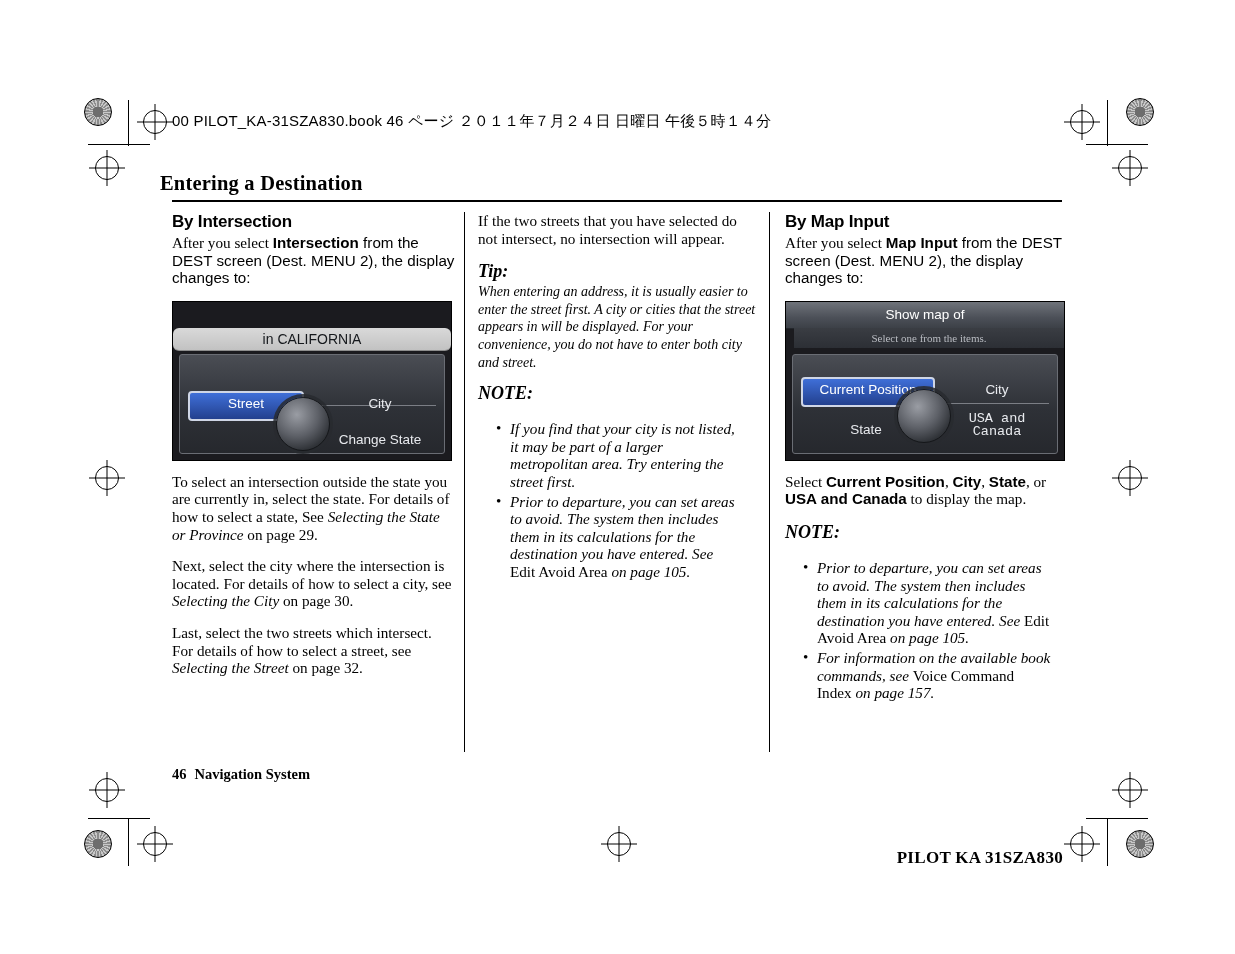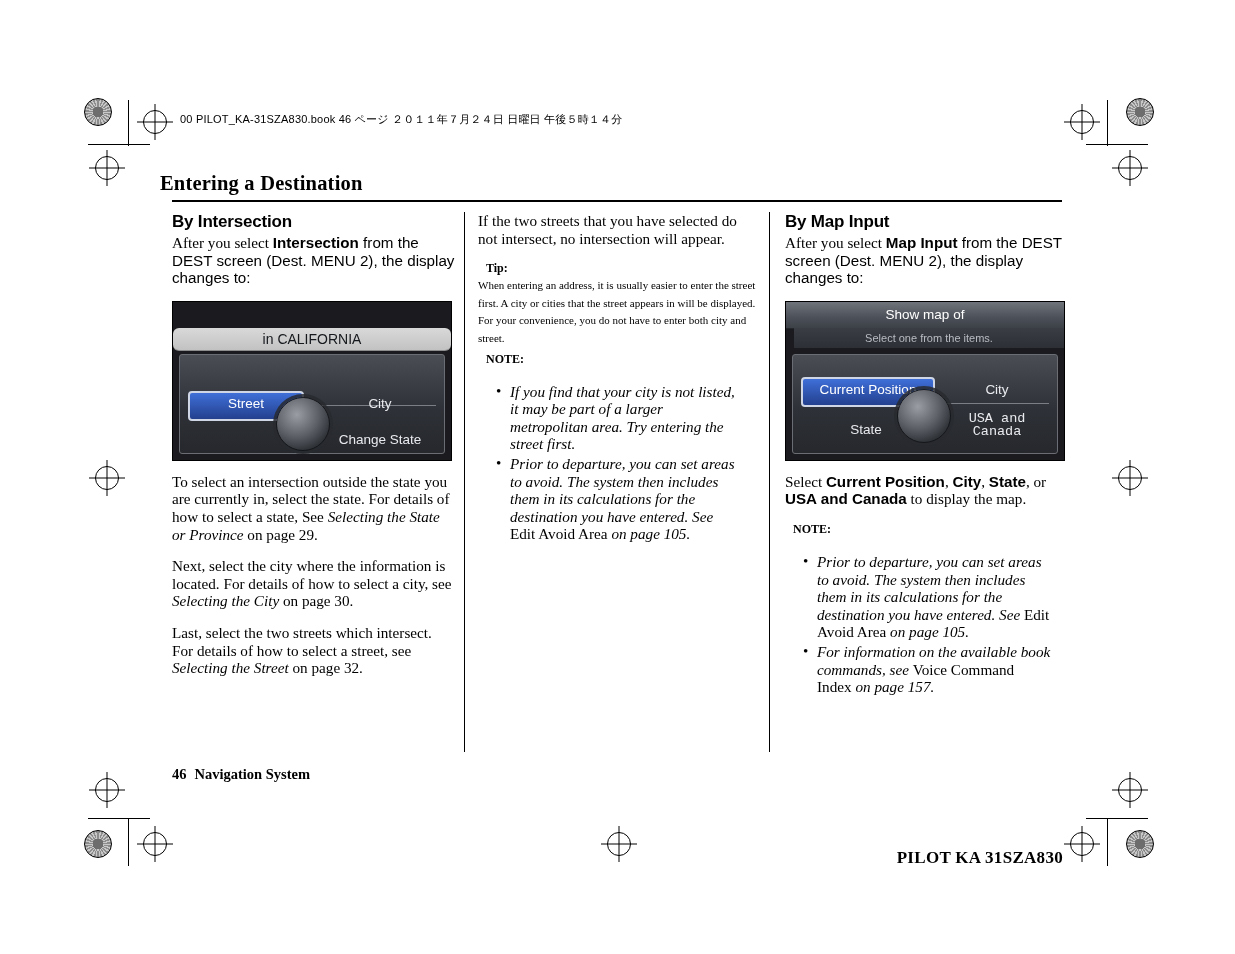--- a/index.html
+++ b/index.html
@@ -40,24 +40,24 @@
   .reg-circle::after  { top:50%; left:-7px; height:1px; width: 36px; transform: translateY(-50%); }
 
   .cropline {
     position: absolute;
     background: #000;
   }
 
   
   .slug {
     position: absolute;
-    left: 180px;
+    left: 172px;
     top: 112px;
     font-family: "Liberation Sans", sans-serif;
-    font-size: 11px;
+    font-size: 15px;
     letter-spacing: 0.2px;
     white-space: nowrap;
     color: #000;
   }
 
   
   .page-title {
     position: absolute;
     left: 160px;
     top: 172px;
@@ -108,28 +108,30 @@
     font-size: 15.2px;
     line-height: 17.6px;
     text-align: left;
   }
 
   .sans { font-family: "Liberation Sans", sans-serif; }
   .b { font-weight: bold; }
   .i { font-style: italic; }
 
   .ital-block {
-    font-size: 11px;
+    font-style: italic;
+    font-size: 14px;
     line-height: 17.6px;
-    margin: 0 0 4px 0;
+    margin: 0 0 12px 0;
   }
   .noteword {
     font-weight: bold;
-    font-size: 12px;
-    margin: 0 0 1px 8px;
+    font-style: italic;
+    font-size: 18px;
+    margin: 0 0 1px 0;
   }
   ul.notes {
     margin: 16px;
     padding: 0;
     list-style: none;
     font-style: italic;
     font-size: 15.2px;
     line-height: 17.6px;
   }
   ul.notes li {
@@ -171,20 +173,21 @@
   }
   .navshot .subbar {
     position: absolute;
     left: 8px; right: 0; top: 26px;
     height: 20px;
     background: linear-gradient(#3a3d43, #2c2f35);
     color: #b9bcc2;
     font-size: 11px;
     text-align: center;
     line-height: 20px;
+    font-family: Liberation Serif, serif;
   }
   .navshot .statebar {
     position: absolute;
     left: 0; right: 0; top: 26px;
     height: 22px;
     background: linear-gradient(#d9d9d9, #c2c2c2);
     color: #15181c;
     font-size: 14px;
     text-align: center;
     line-height: 22px;
@@ -297,21 +300,21 @@
       <div class="divline" style="left:130px; right:8px; top:50px;"></div>
       <div class="btn sel" style="left:8px; top:36px; width:112px;">Street</div>
       <div class="btn" style="left:140px; top:36px; width:120px;">City</div>
       <div class="btn" style="left:140px; top:72px; width:120px;">Change State</div>
       <div class="knob" style="left:96px; top:42px;"></div>
     </div>
   </div>
 
   <p class="body"><span>To select an intersection outside the state you are currently in, select the state. For details of how to select a state, See </span><span class="i">Selecting the State or Province</span><span> on page 29.</span></p>
 
-  <p class="body"><span>Next, select the city where the information is located. For details of how to select a city, see </span><span class="i">Selecting the City</span><span> on page 30.</span></p>
+  <p class="body"><span>Next, select the city where the intersection is located. For details of how to select a city, see </span><span class="i">Selecting the City</span><span> on page 30.</span></p>
 
   <p class="body"><span>Last, select the two streets which intersect. For details of how to select a street, see </span><span class="i">Selecting the Street</span><span> on page 32.</span></p>
 </div>
 
 <div class="col col2">
   <p class="body">If the two streets that you have selected do not intersect, no intersection will appear.</p>
 
   <div class="noteword">Tip:</div>
   <div class="ital-block">When entering an address, it is usually easier to enter the street first. A city or cities that the street appears in will be displayed. For your convenience, you do not have to enter both city and street.</div>
 

